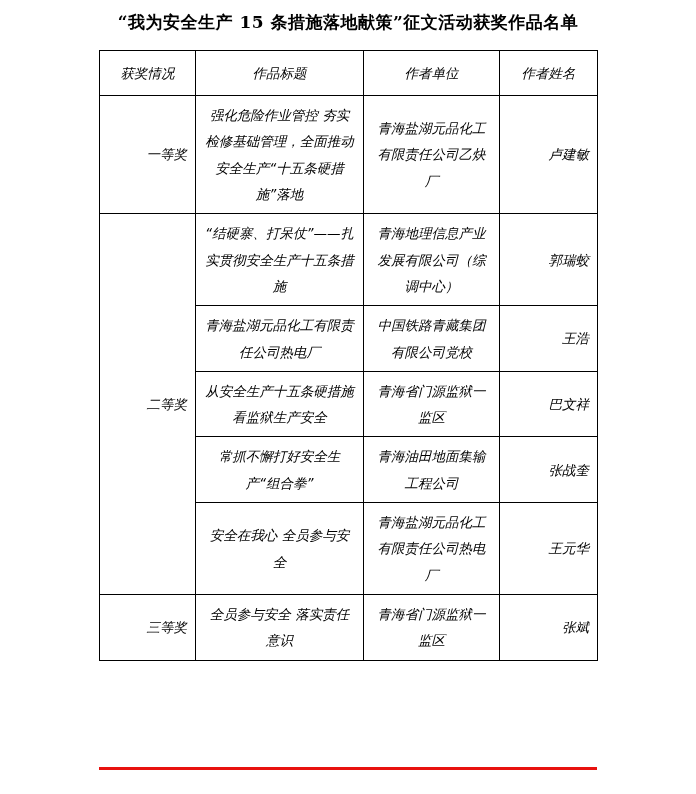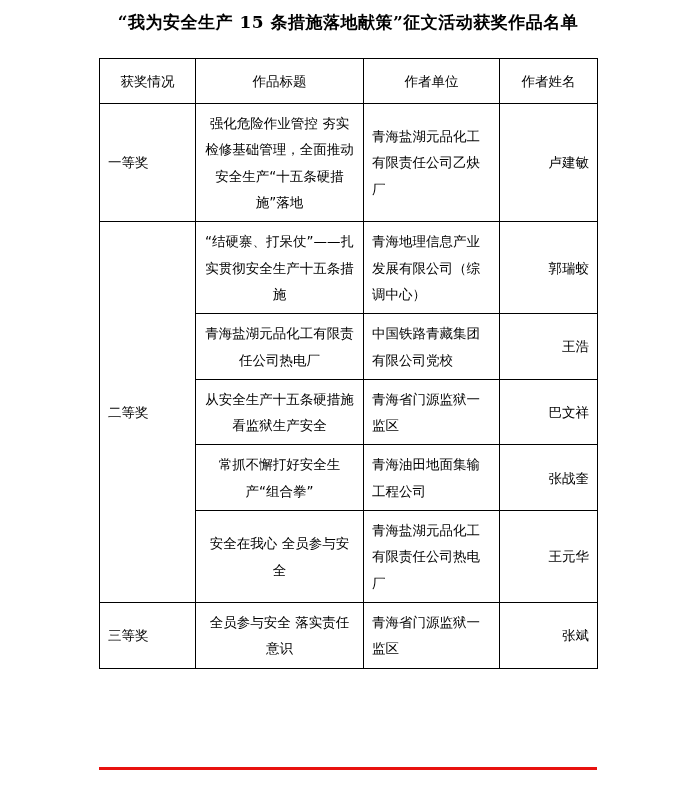--- a/index.html
+++ b/index.html
@@ -24,22 +24,23 @@
   .doc-title {
     text-align: center;
     font-size: 17px;
     font-weight: bold;
     letter-spacing: 0.5px;
     padding-top: 11px;
     padding-bottom: 12px;
     font-family: "DejaVu Serif", "Liberation Serif", serif;
   }
   .table-wrap {
-    margin: 12px auto;
+    margin: 4px auto;
     width: 498px;
+    font-style: italic;
   }
   table.awards {
     border-collapse: collapse;
     width: 498px;
     table-layout: fixed;
   }
   table.awards td, table.awards th {
     border: 1px solid #000000;
     vertical-align: middle;
     font-size: 13.5px;
@@ -53,28 +54,29 @@
     height: 36px;
     padding: 4px 6px;
     font-weight: normal;
   }
   col.c-rank { width: 96px; }
   col.c-title { width: 168px; }
   col.c-org   { width: 136px; }
   col.c-name  { width: 98px; }
 
   td.rank {
-    text-align: left;
+    text-align: right;
   }
   td.title {
     text-align: center;
     padding-left: 10px;
     padding-right: 6px;
   }
   td.org {
+    text-align: center;
     padding-left: 6px;
     padding-right: 6px;
   }
   td.name {
     text-align: right;
   }
   .redline {
     position: absolute;
     left: 99px;
     width: 498px;

